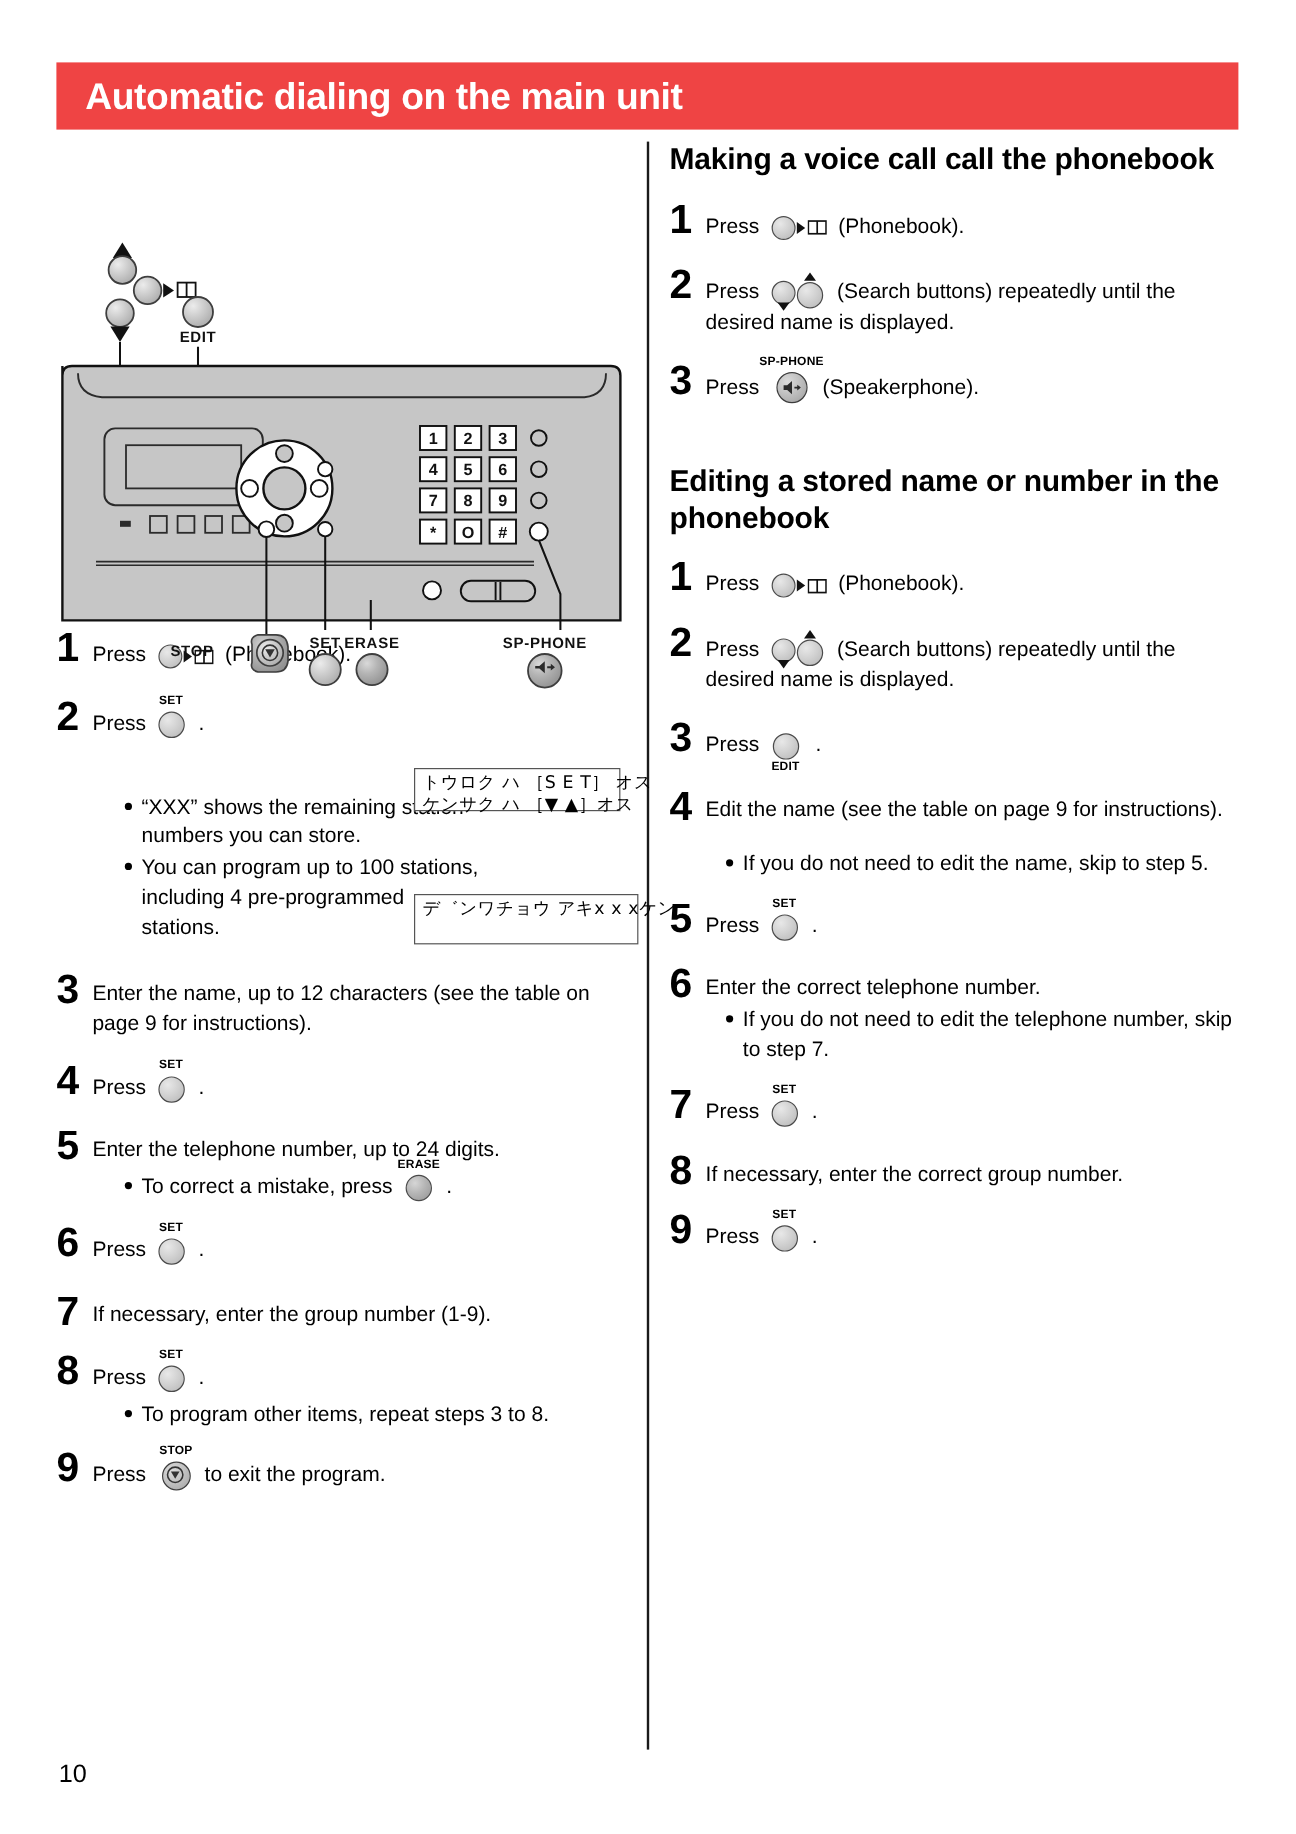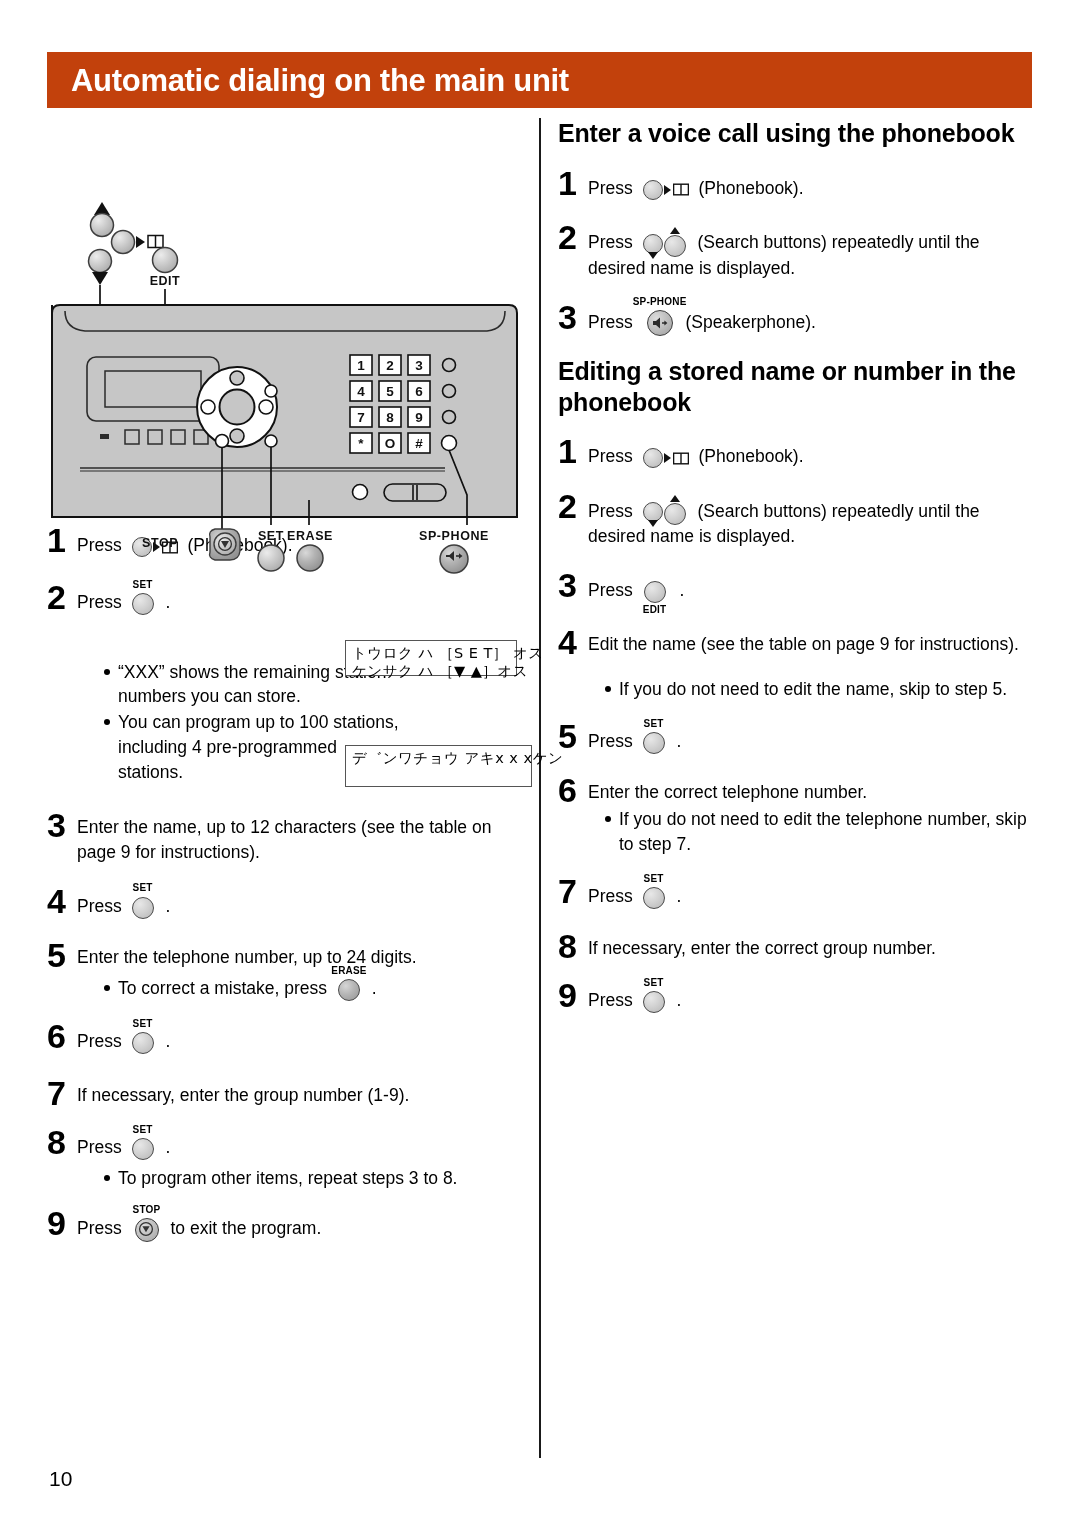--- a/index.html
+++ b/index.html
@@ -6,21 +6,21 @@
   body{
     width:1080px;height:1528px;position:relative;
     font-family:"Liberation Sans","DejaVu Sans",sans-serif;
     color:#000;overflow:hidden;
   }
   .page{position:absolute;inset:0;}
 
   
   .header-bar{
     position:absolute;left:47px;top:52px;width:985px;height:56px;
-    background:#c2410c;display:flex;align-items:center;
+    background:#ef4444;display:flex;align-items:center;
   }
   .header-title{
     color:#ffffff;font-size:31px;font-weight:bold;letter-spacing:-0.3px;
     margin-left:24px;line-height:1;
   }
 
   
   .col-divider{
     position:absolute;left:539px;top:118px;width:2px;height:1340px;background:#1a1a1a;
   }
@@ -382,21 +382,21 @@
     <div class="lcd-line">ケンサク ハ ［▼ ▲］オス</div>
   </div>
 
   <div class="lcd" style="left:345px;top:745px;width:187px;height:42px;">
     <div class="lcd-line">デ゛ンワチョウ アキx x xケン</div>
     <div class="lcd-line"></div>
   </div>
 
   <div class="col-right">
 
-    <div class="sect-title right-first">Enter a voice call using the phonebook</div>
+    <div class="sect-title right-first">Making a voice call call the phonebook</div>
 
     <div class="step" style="margin-top:18px;">
       <div class="step-num">1</div>
       <div class="step-body">
         <span>Press</span>
         <span class="btn-wrap" style="margin:0 5px;">
           <span class="pb-glyph">
             <span class="knob k20"></span>
             <span class="tri-r"></span>
             <span class="book">
@@ -437,21 +437,21 @@
               <polygon points="7,11 10,11 14,7.5 14,18.5 10,15 7,15" fill="#2b2b2b"></polygon>
               <line x1="16" y1="13" x2="20" y2="13" stroke="#2b2b2b" stroke-width="1.5"></line>
               <polygon points="18.4,10.6 21.4,13 18.4,15.4" fill="#2b2b2b"></polygon>
             </svg>
           </span>
         </span>
         <span>(Speakerphone).</span>
       </div>
     </div>
 
-    <div class="sect-title" style="margin-top:20px;">Editing a stored name or number in the phonebook</div>
+    <div class="sect-title" style="margin-top:50px;">Editing a stored name or number in the phonebook</div>
 
     <div class="step" style="margin-top:18px;">
       <div class="step-num">1</div>
       <div class="step-body">
         <span>Press</span>
         <span class="btn-wrap" style="margin:0 5px;">
           <span class="pb-glyph">
             <span class="knob k20"></span>
             <span class="tri-r"></span>
             <span class="book">

